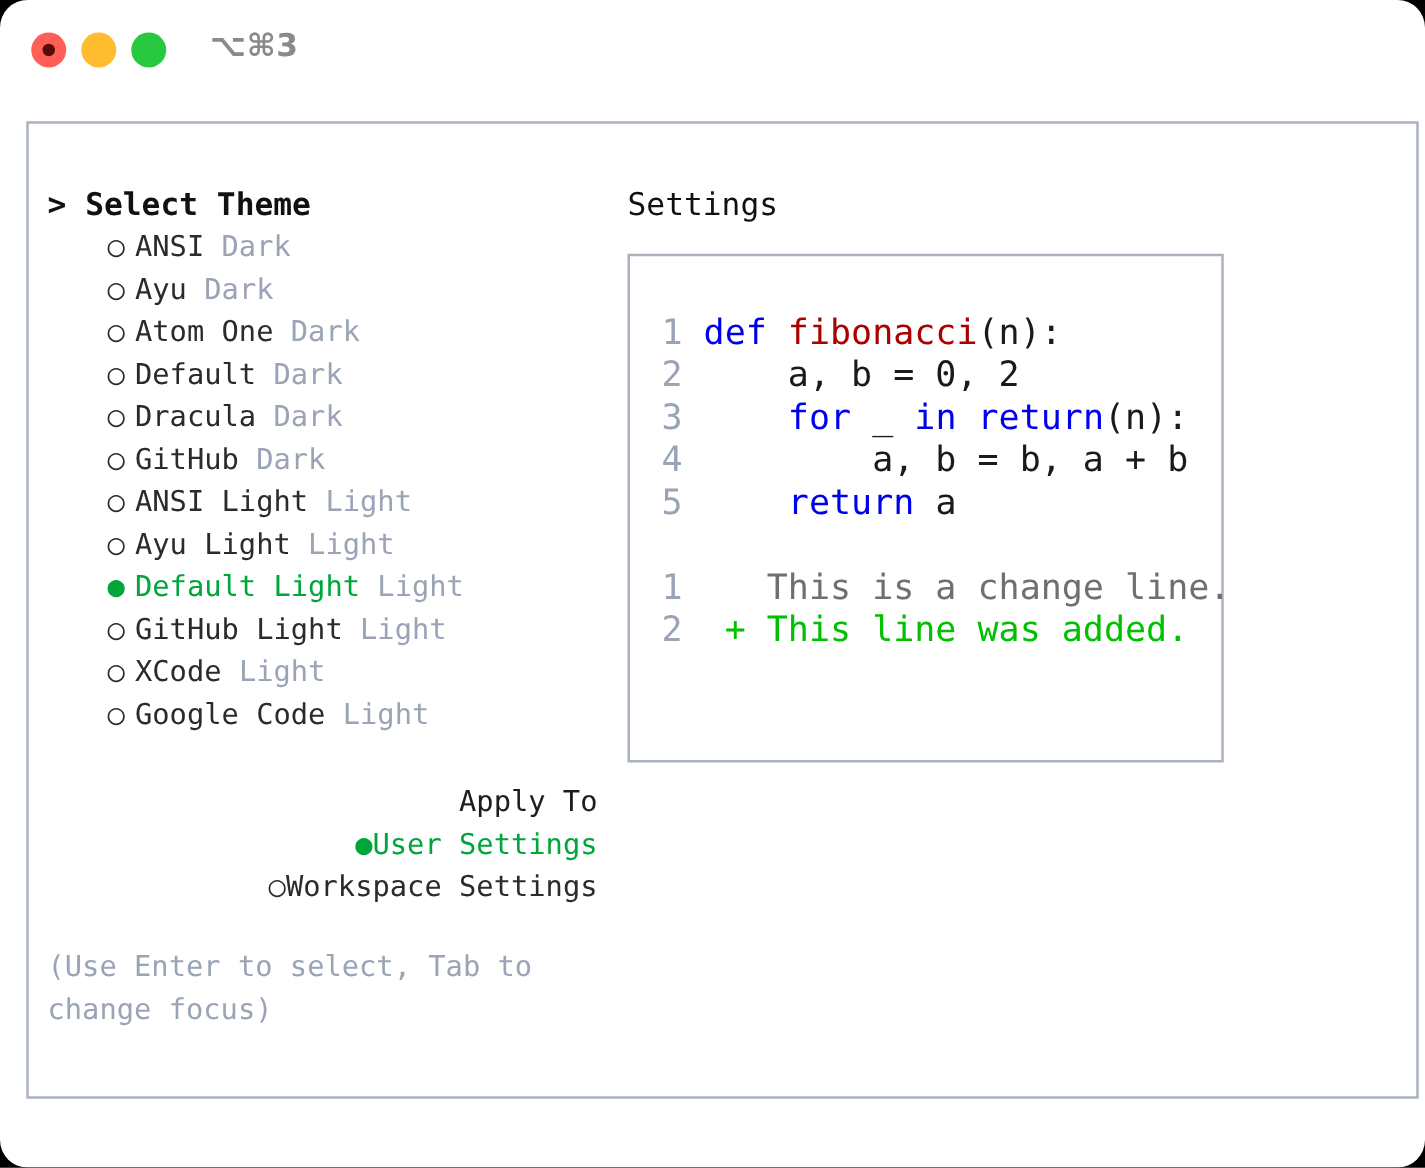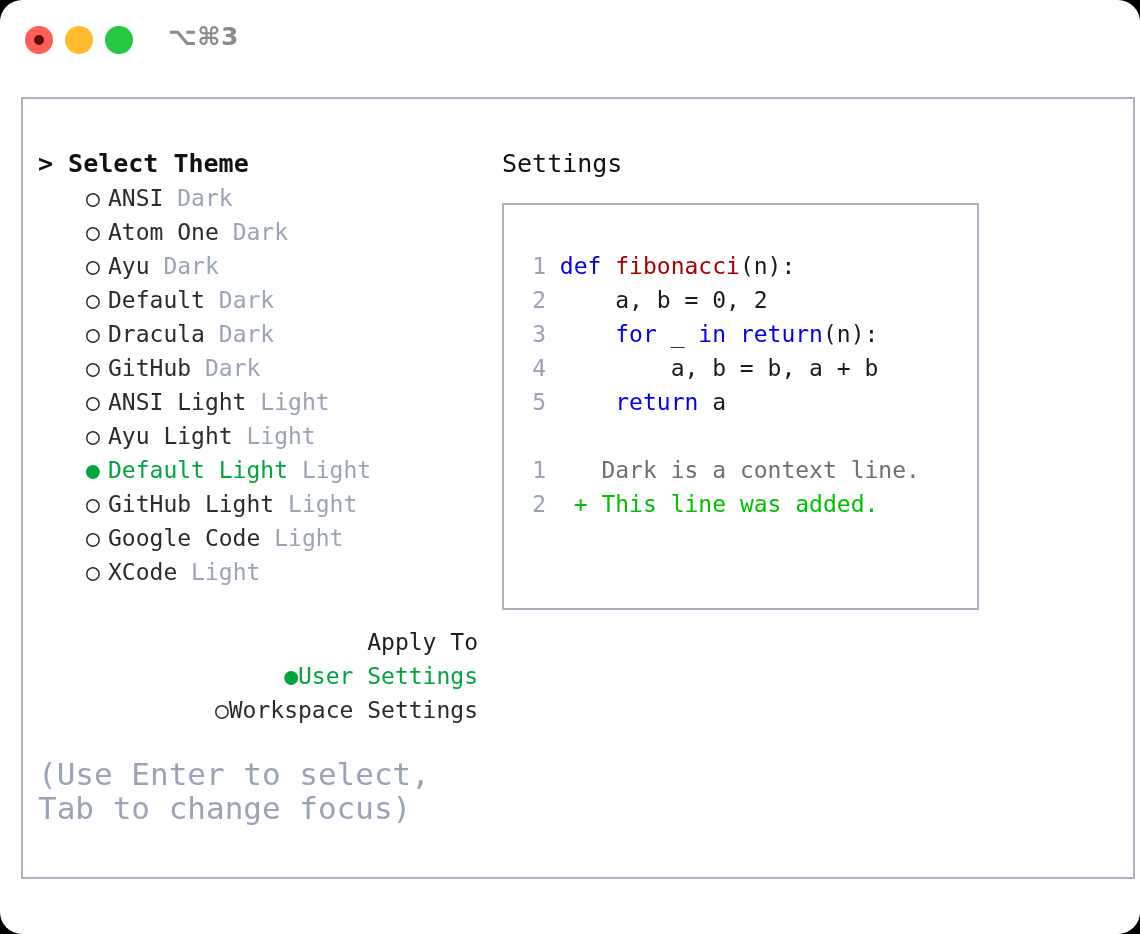--- a/index.html
+++ b/index.html
@@ -109,21 +109,21 @@
   #apply-header {
     font-family: "DejaVu Sans Mono", "Liberation Mono", monospace;
     font-size: 23px;
     line-height: 34px;
     color: #1d1d1d;
     white-space: pre;
   }
   #hint {
     margin-top: 30px;
     font-family: "DejaVu Sans Mono", "Liberation Mono", monospace;
-    font-size: 31px;
+    font-size: 23px;
     line-height: 34px;
     color: #9aa4b6;
     width: 400px;
   }
 
   
   #right-col {
     position: absolute;
     left: 479px;
     top: 48px;
@@ -146,21 +146,21 @@
     position: relative;
   }
   #code-area {
     position: absolute;
     left: 16px;
     top: 44px;
     right: 8px;
   }
   .code-line {
     font-family: "DejaVu Sans Mono", "Liberation Mono", monospace;
-    font-size: 23px;
+    font-size: 28px;
     line-height: 34px;
     white-space: pre;
   }
   .lineno {
     display: inline-block;
     width: 26px;
     text-align: right;
     color: #9aa4b6;
   }
   .tok-kw   { color: #0000ee; }
@@ -186,31 +186,31 @@
   </div>
 
   <div id="panel">
 
     <div id="left-col">
 
       <div id="theme-header">&gt; Select Theme</div>
 
       <div id="theme-list">
           <div class="theme-row"><span class="bullet">○</span><span class="label">ANSI</span> <span class="variant">Dark</span></div>
+          <div class="theme-row"><span class="bullet">○</span><span class="label">Ayu</span> <span class="variant">Dark</span></div>
           <div class="theme-row"><span class="bullet">○</span><span class="label">Atom One</span> <span class="variant">Dark</span></div>
-          <div class="theme-row"><span class="bullet">○</span><span class="label">Ayu</span> <span class="variant">Dark</span></div>
           <div class="theme-row"><span class="bullet">○</span><span class="label">Default</span> <span class="variant">Dark</span></div>
           <div class="theme-row"><span class="bullet">○</span><span class="label">Dracula</span> <span class="variant">Dark</span></div>
           <div class="theme-row"><span class="bullet">○</span><span class="label">GitHub</span> <span class="variant">Dark</span></div>
           <div class="theme-row"><span class="bullet">○</span><span class="label">ANSI Light</span> <span class="variant">Light</span></div>
           <div class="theme-row"><span class="bullet">○</span><span class="label">Ayu Light</span> <span class="variant">Light</span></div>
           <div class="theme-row selected"><span class="bullet">●</span><span class="label">Default Light</span> <span class="variant">Light</span></div>
           <div class="theme-row"><span class="bullet">○</span><span class="label">GitHub Light</span> <span class="variant">Light</span></div>
+          <div class="theme-row"><span class="bullet">○</span><span class="label">XCode</span> <span class="variant">Light</span></div>
           <div class="theme-row"><span class="bullet">○</span><span class="label">Google Code</span> <span class="variant">Light</span></div>
-          <div class="theme-row"><span class="bullet">○</span><span class="label">XCode</span> <span class="variant">Light</span></div>
         </div>
 
       <div id="apply-block">
         <div id="apply-header">  Apply To</div>
         <div id="apply-list">
             <div class="theme-row selected"><span class="bullet">●</span><span class="label">User Settings</span></div>
             <div class="theme-row"><span class="bullet">○</span><span class="label">Workspace Settings</span></div>
           </div>
       </div>
 
@@ -220,20 +220,20 @@
     <div id="right-col">
       <div id="preview-title">Settings</div>
       <div id="preview-box">
         <div id="code-area">
             <div class="code-line"><span class="lineno">1</span> <span class="tok-kw">def </span><span class="tok-fn">fibonacci</span><span class="tok-plain">(n):</span></div>
             <div class="code-line"><span class="lineno">2</span> <span class="tok-plain">    a, b = 0, 2</span></div>
             <div class="code-line"><span class="lineno">3</span> <span class="tok-plain">    </span><span class="tok-kw">for</span><span class="tok-plain"> _ </span><span class="tok-kw">in return</span><span class="tok-plain">(n):</span></div>
             <div class="code-line"><span class="lineno">4</span> <span class="tok-plain">        a, b = b, a + b</span></div>
             <div class="code-line"><span class="lineno">5</span> <span class="tok-plain">    </span><span class="tok-kw">return</span><span class="tok-plain"> a</span></div>
             <div class="diff-gap"></div>
-            <div class="code-line"><span class="lineno">1</span>  <span class="diff-ctx">  </span><span class="diff-ctx">Dark is a context line.</span></div>
+            <div class="code-line"><span class="lineno">1</span>  <span class="diff-ctx">  </span><span class="diff-ctx">This is a change line.</span></div>
             <div class="code-line"><span class="lineno">2</span>  <span class="diff-add">+ </span><span class="diff-add">This line was added.</span></div>
           </div>
       </div>
     </div>
 
   </div>
 </div>
 
 </body></html>

